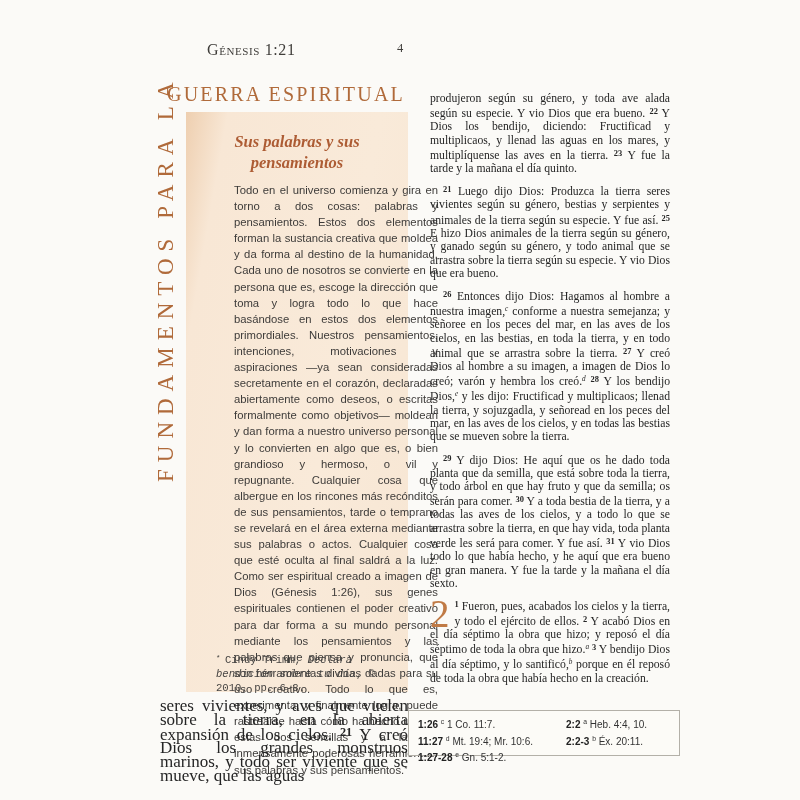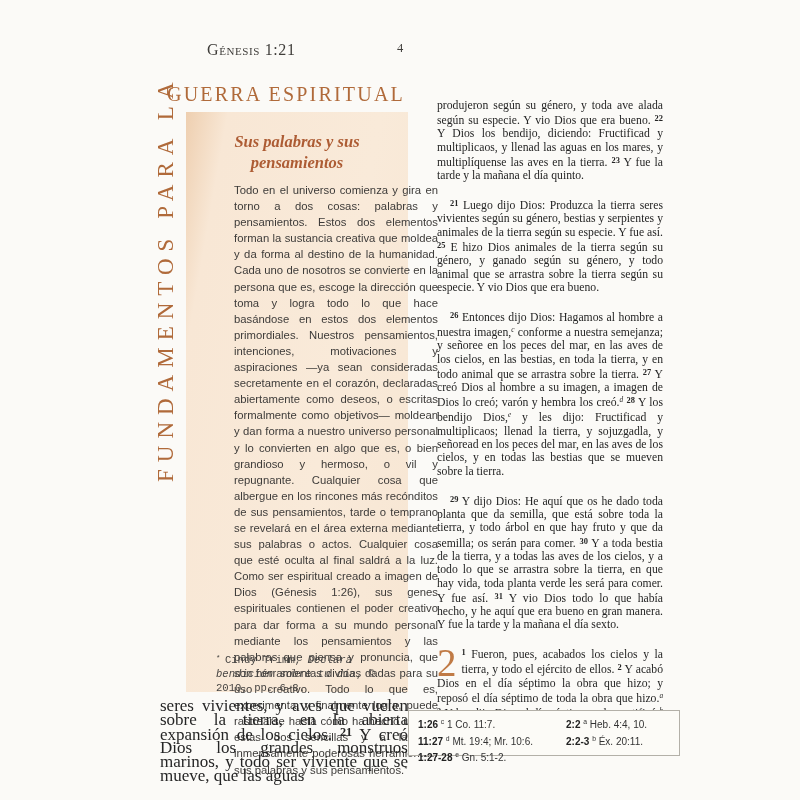--- a/index.html
+++ b/index.html
@@ -54,21 +54,21 @@
   .supmark{font-size:.7em;vertical-align:.35em;}
   
   .left-bible{
     position:absolute;left:160px;top:699px;width:248px;
     font-size:17px;line-height:13.6px;text-align:justify;color:#252525;
   }
   .right-bible{
     position:absolute;left:422px;top:84px;width:256px;
     font-size:11.7px;line-height:13.4px;text-align:justify;color:#252525;
   }
-  .right-bible p{margin:15px;}
+  .right-bible p{margin:8px;}
   .right-bible p.indent{text-indent:13px;}
   .vnum{font-weight:bold;font-size:.72em;vertical-align:.3em;}
   .vnote{font-size:.62em;vertical-align:.5em;font-style:italic;}
   .ch2{margin-top:1px;}
   .dropcap{
     float:left;font-size:39px;line-height:27px;color:#c07a45;
     margin:2px 5px 0 0;font-family:"Liberation Serif",serif;
   }
   
   .refs-box{

